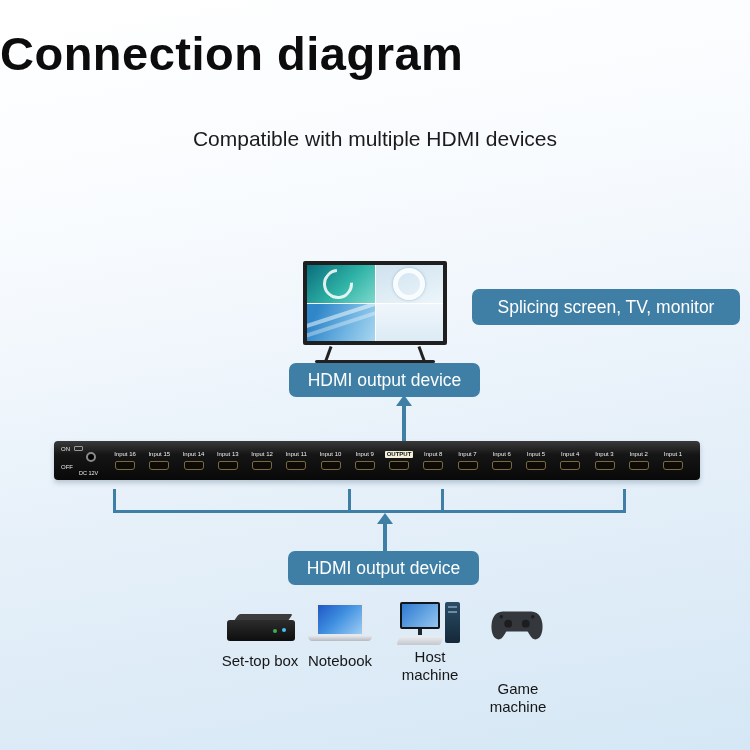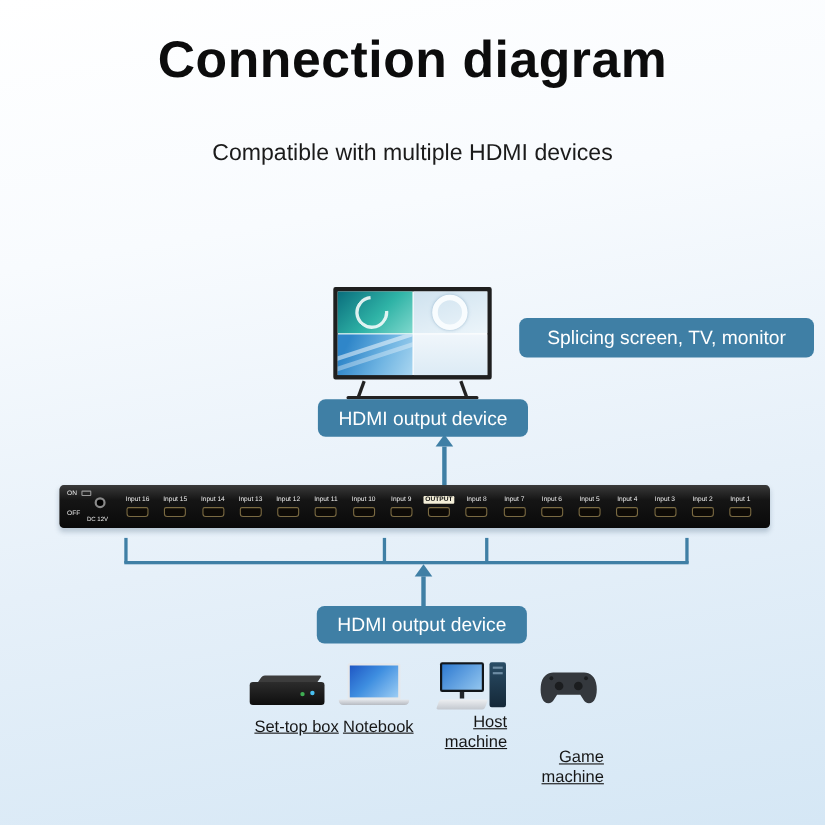--- a/index.html
+++ b/index.html
@@ -5,21 +5,21 @@
   * { margin:0; padding:0; box-sizing:border-box; }
   html,body { width:750px; height:750px; }
   body { font-family:"Liberation Sans", sans-serif; }
 
   .canvas {
     position:relative; width:750px; height:750px; overflow:hidden;
     background:linear-gradient(170deg,#ffffff 0%,#f8fbfe 28%,#e6f0f9 62%,#d5e7f5 100%);
   }
 
   .title {
-    position:absolute; top:26px; left:0; right:0; text-align:center;
+    position:absolute; top:26px; left:0; right:0; text-align:left;
     font-size:47px; font-weight:700; color:#0c0c0c; letter-spacing:0.5px;
   }
   .subtitle {
     position:absolute; top:94px; left:0; right:0; text-align:center;
     font-size:21px; color:#1b1b1b;margin-top:33px;
   }
 
   
   .tv { position:absolute; left:303px; top:261px; width:144px; height:106px; }
   .tv-screen {
@@ -80,21 +80,21 @@
   .port-label { font-size:6px; color:#f0f0f0; white-space:nowrap; line-height:7px; }
   .port-group.output .port-label { background:#f3eed8; color:#101010; padding:0 2px; border-radius:1px; font-weight:bold; }
   .port-slot { width:20px; height:9px; background:#0d0a06; border:1px solid #7a6a42; border-radius:2px 2px 3px 3px; }
 
   
   .stub { position:absolute; width:3px; height:23px; top:489px; background:#3f7fa5; }
   .stub.s1 { left:113px; } .stub.s2 { left:348px; } .stub.s3 { left:441px; } .stub.s4 { left:623px; }
   .hline { position:absolute; left:113px; top:510px; width:513px; height:3px; background:#3f7fa5; }
 
   
-  .src-label { position:absolute; font-size:15px; color:#161616; text-align:right; line-height:18px;text-decoration:underline; }
+  .src-label { position:absolute; font-size:15px; color:#161616; text-align:center; line-height:18px; }
   .src-label.l1 { left:212px; top:652px; width:96px; }
   .src-label.l2 { left:304px; top:652px; width:72px; }
   .src-label.l3 { left:399px; top:648px; width:62px; }
   .src-label.l4 { left:487px; top:648px; width:62px;margin-top:32px; }
 
   .stb { position:absolute; left:226px; top:612px; width:70px; height:34px; }
   .stb-top  { position:absolute; left:10px; top:2px; width:54px; height:8px; background:#3c3c3c; border-radius:2px; transform:skewX(-35deg); }
   .stb-body { position:absolute; left:1px; top:8px; width:68px; height:21px; background:linear-gradient(180deg,#2c2c2c,#0e0e0e); border-radius:3px; }
   .stb-body::after { content:''; position:absolute; right:9px; top:8px; width:4px; height:4px; border-radius:50%;
     background:#49c0f0; box-shadow:-9px 1px 0 #3fae53; }

